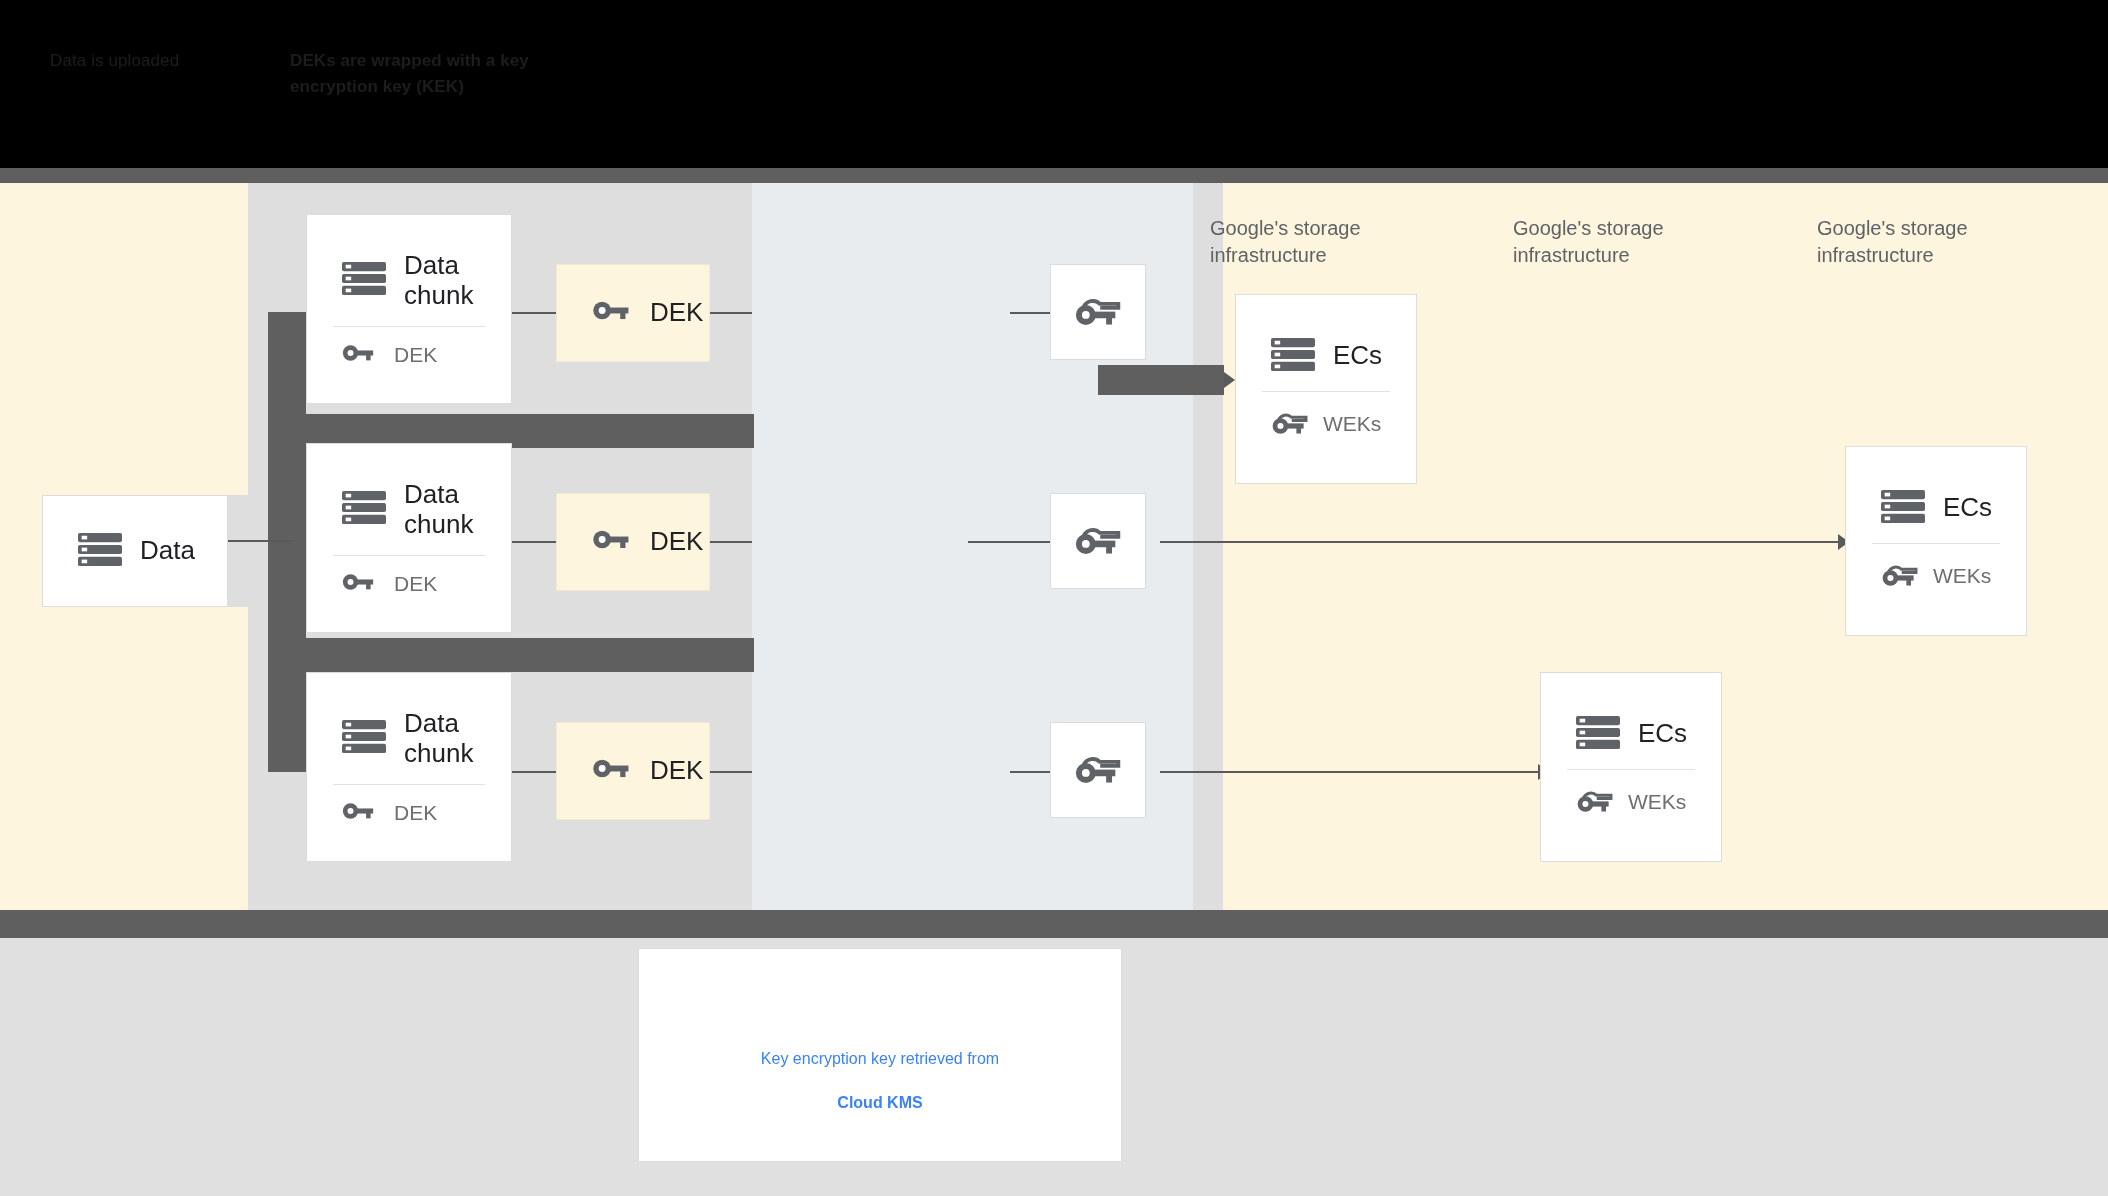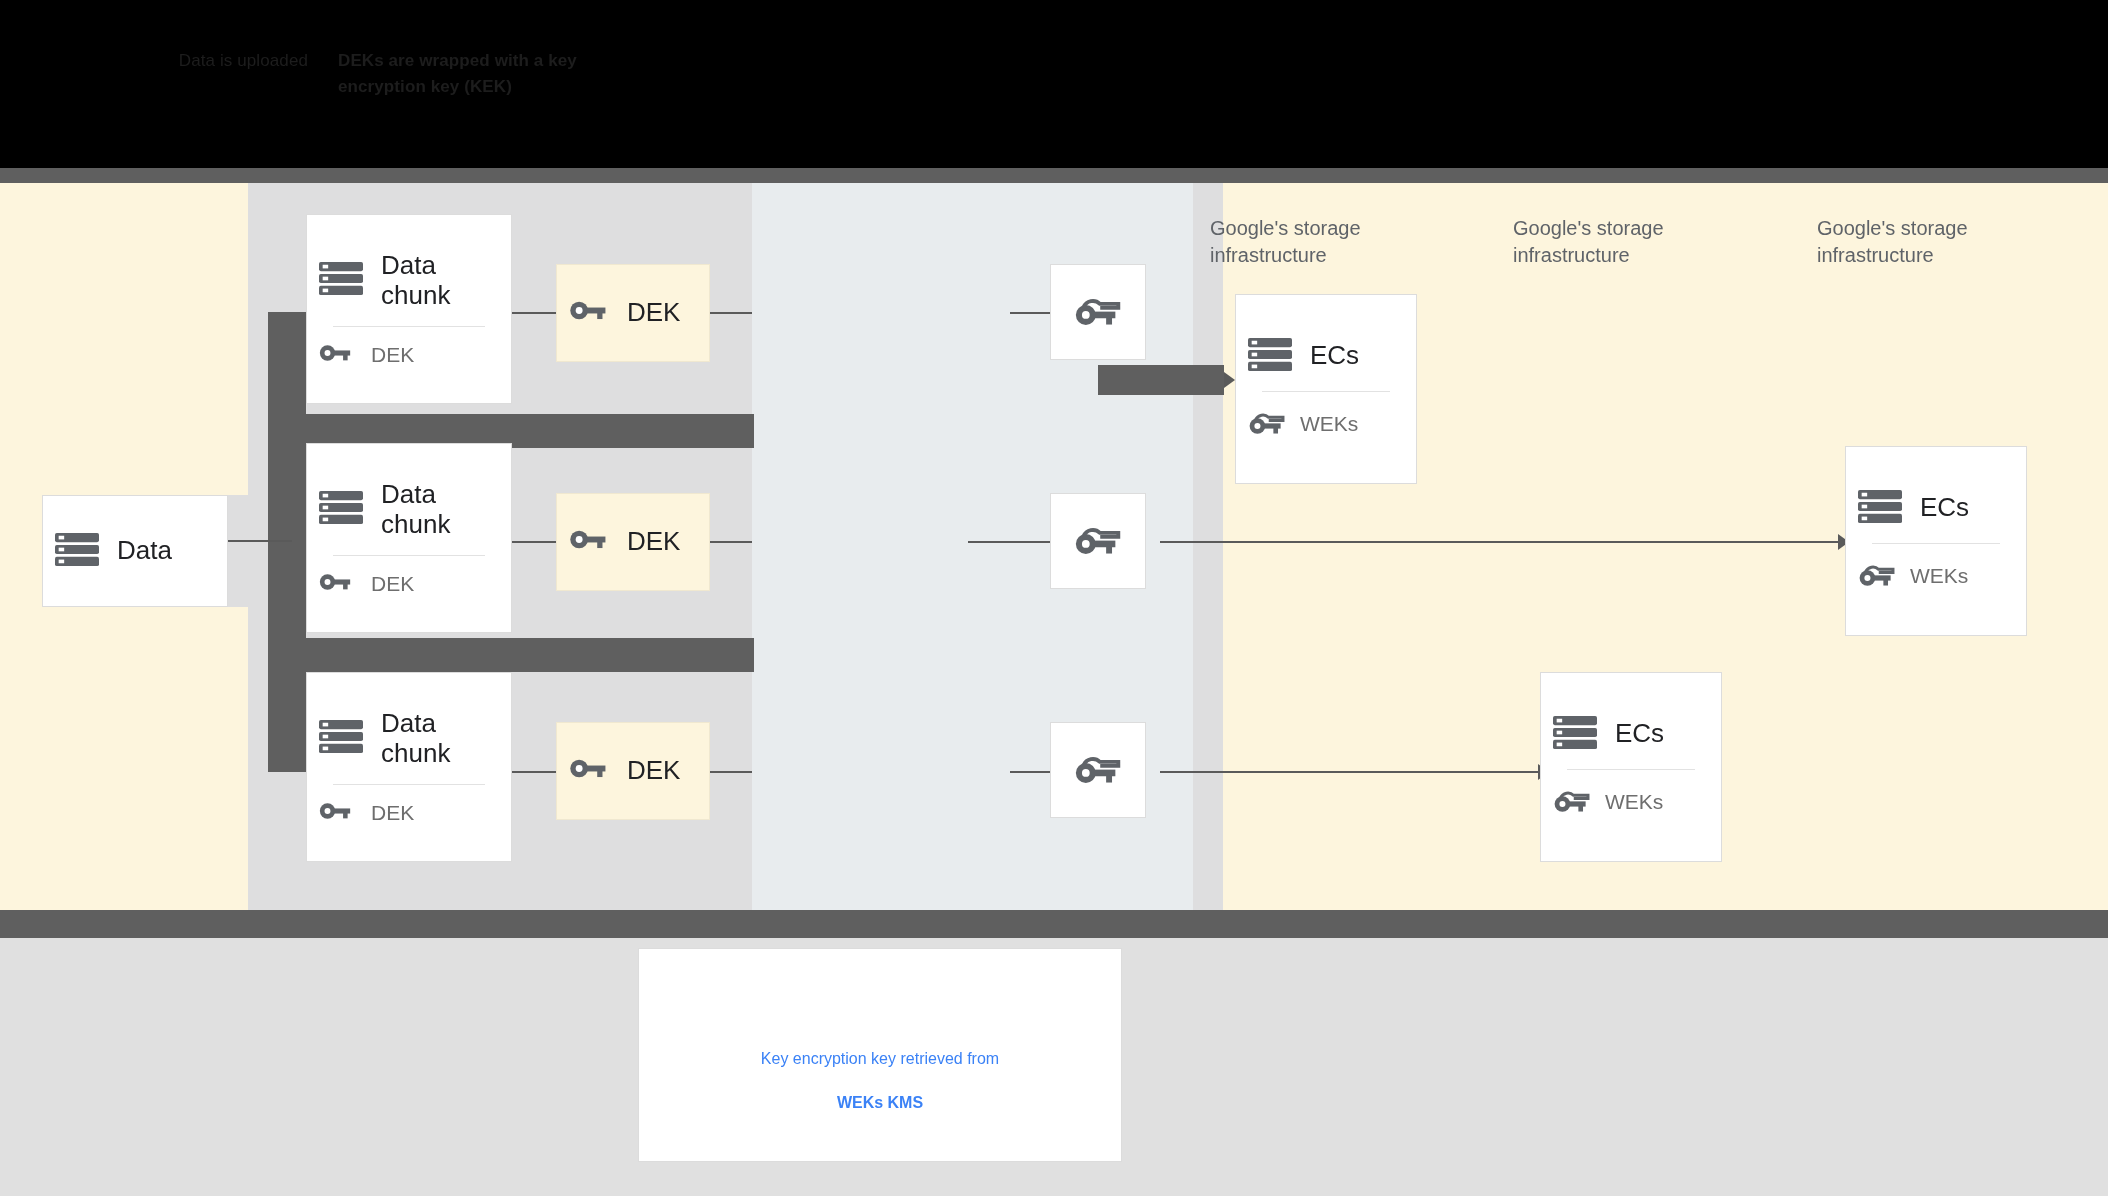--- a/index.html
+++ b/index.html
@@ -30,21 +30,21 @@
     width: 2108px;
     display: flex;
     align-items: flex-start;
   }
   .banner-col {
     color: #1d1d1d;
     font-size: 17px;
     line-height: 1.55;
     letter-spacing: .1px;
   }
-  .bc1 { width: 210px; margin-left: 98px; text-align: right; }
+  .bc1 { width: 210px; margin-left: 50px; }
   .bc2 { width: 330px; margin-left: 30px; }
   .bc3 { width: 270px; margin-left: 30px; font-weight: bold; }
   .bc4 { width: 640px; margin-left: 260px; }
 
   
   .under-banner {
     position: absolute;
     left: 0; top: 168px;
     width: 2108px; height: 15px;
     background: #5f5f5f;
@@ -120,21 +120,21 @@
     background: #fff;
     border: 1px solid #dcdcdc;
     display: flex;
     flex-direction: column;
     justify-content: center;
   }
   .card-row {
     display: flex;
     align-items: center;
     gap: 18px;
-    padding: 0 12px;
+    padding: 0 35px;
   }
   .card-label {
     font-size: 26px;
     color: #202124;
     line-height: 1.12;
     white-space: pre-line;
   }
   .card-sub-label {
     font-size: 21px;
     color: #6e6e6e;
@@ -540,17 +540,17 @@
       <span class="card-sub-label">WEKs</span>
     </div>
   </div>
 
   <div class="footer-rule"></div>
   <div class="footer-bg"></div>
 
   <div class="caption">
     <div class="caption-body">
       <span>Key encryption key retrieved from</span><br>
-      <b>WEKs KMS</b>
+      <b>Cloud KMS</b>
     </div>
   </div>
 
 </div>
 
 </body></html>

